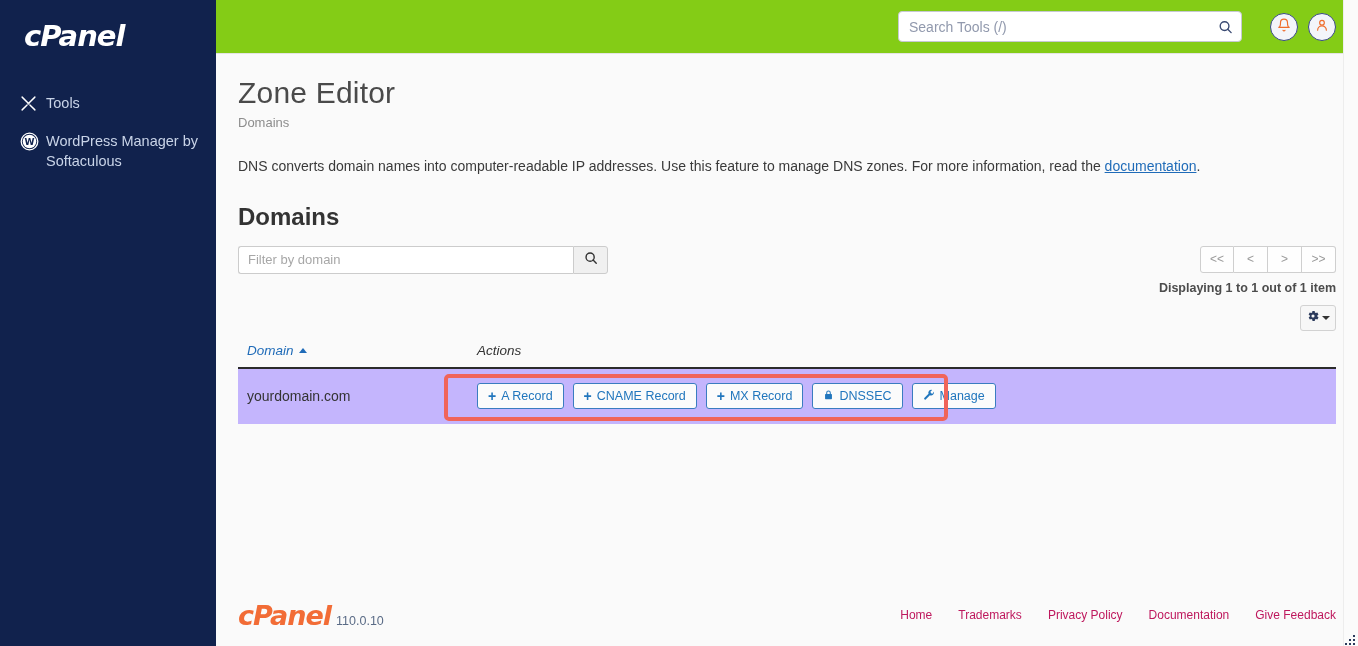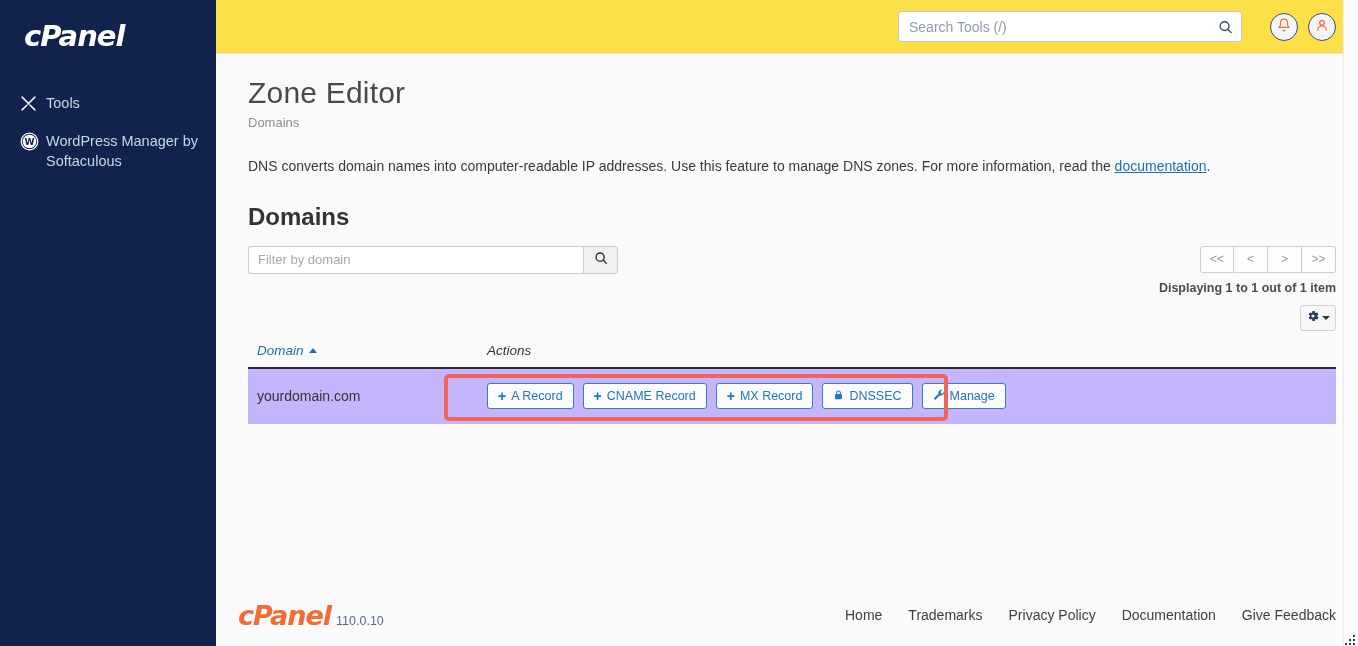--- a/index.html
+++ b/index.html
@@ -59,21 +59,21 @@
     background: #fafafa;
     display: flex;
     flex-direction: column;
     position: relative;
     overflow: hidden;
   }
 
   
   .topbar {
     height: 54px;
-    background: #fde047;
+    background: #84cc16;
     border-bottom: 1px solid #e4e4e4;
     display: flex;
     align-items: center;
     justify-content: flex-end;
     padding-right: 22px;
     flex: 0 0 54px;
   }
   .search-wrap {
     position: relative;
     width: 344px;
@@ -107,21 +107,21 @@
     display: flex; align-items: center; justify-content: center;
     margin-left: 10px;
     cursor: pointer;
     color: #ef6c2b;
   }
 
   
   .content {
     flex: 1 1 auto;
     overflow: hidden;
-    padding: 0 22px 0 32px;
+    padding: 0 22px 0 22px;
     position: relative;
   }
   .page-head { padding-top: 20px; }
   .page-title {
     font-size: 30px;
     font-weight: 300;
     color: #4a4a4a;
     margin: 0;
     line-height: 1.25;
     letter-spacing: 0.2px;
@@ -311,22 +311,22 @@
     font-style: italic;
     font-weight: bold;
     font-size: 27px;
     color: #f26c36;
     letter-spacing: -1px;
     line-height: 1;
   }
   .foot-ver { font-size: 12.5px; color: #5a6b86; }
   .foot-links { display: flex; gap: 26px; }
   .foot-links a {
-    font-size: 14px;
-    color: #404040;
+    font-size: 12px;
+    color: #be185d;
     text-decoration: none;
     cursor: pointer;
   }
 
   
   .vscroll {
     position: absolute;
     right: 0; top: 0;
     width: 15px; height: 646px;
     background: #fbfbfb;

